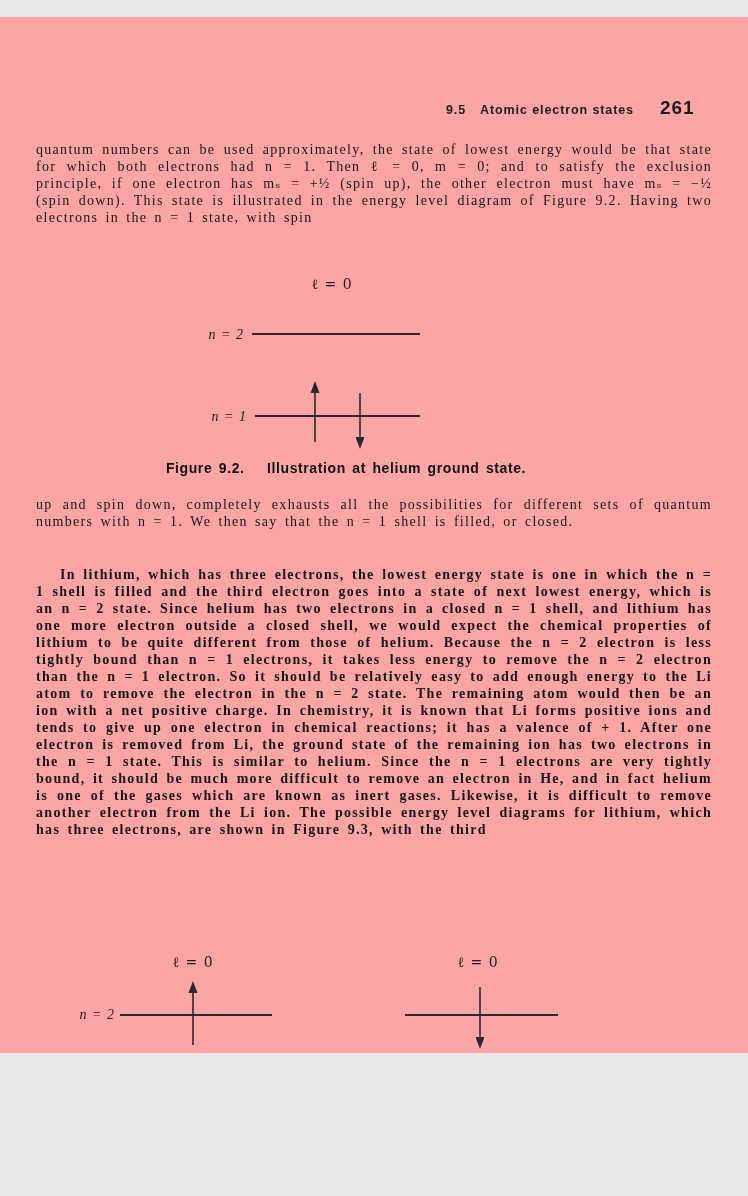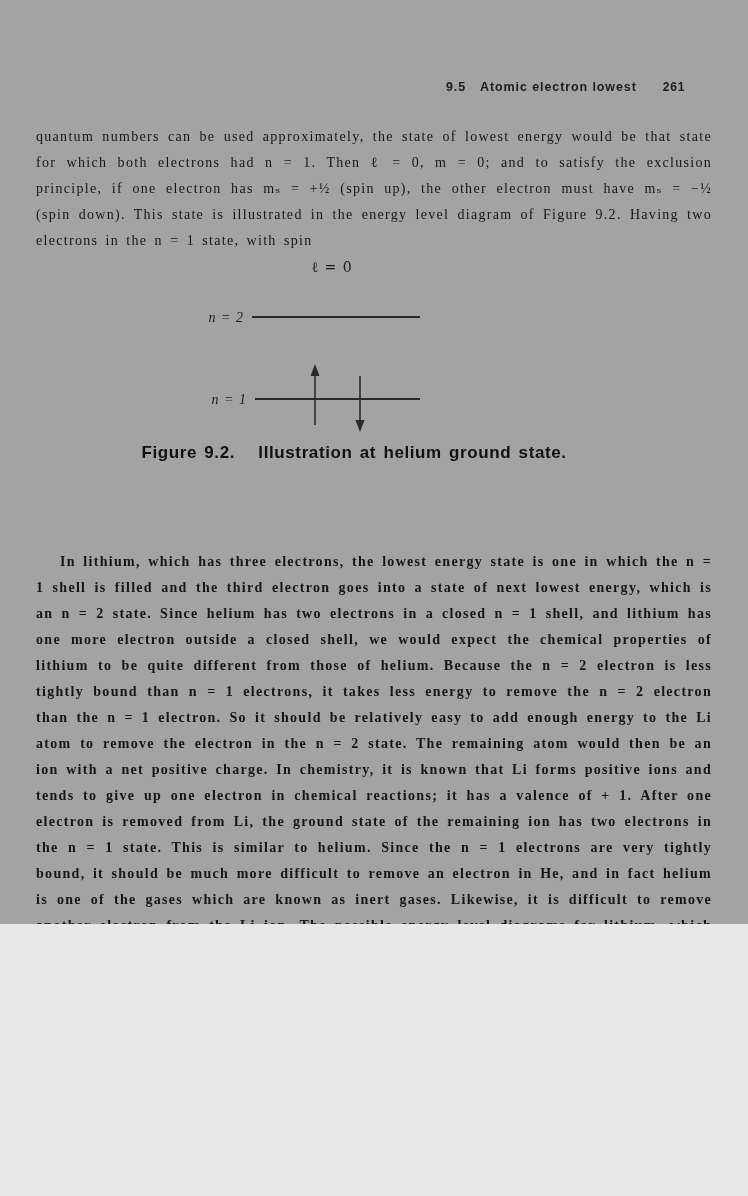--- a/index.html
+++ b/index.html
@@ -1,73 +1,73 @@
 <!DOCTYPE html>
 <html><head>
 <meta charset="utf-8">
 <style>
   html,body { margin:0; padding:0; background:#e8e8e8; }
   .page {
     position:relative;
-    width:748px; height:924px;
-    margin:0 auto;
-    background:#a3a3a3;
+    width:748px; height:1036px;
+    margin:17px auto;
+    background:#fca5a5;
     overflow:hidden;
     font-family:"Liberation Serif","DejaVu Serif",serif;
     color:#161616;
   }
   .running-head {
     position:absolute; top:80px; left:446px;
     display:flex; align-items:baseline;
     font-family:"Liberation Sans","DejaVu Sans",sans-serif;
     font-size:12.5px; letter-spacing:0.9px; color:#1d1d1d;
     font-weight:600;
   }
   .rh-section { margin-right:14px; }
   .rh-title { margin-right:26px; }
-  .rh-page { font-weight:700; font-size:12px; }
+  .rh-page { font-weight:700; font-size:19px; }
   .body-text {
     position:absolute; left:36px; width:676px;
     text-align:justify;
-    font-size:14px; line-height:26px;
+    font-size:14px; line-height:17px;
     letter-spacing:1.3px; word-spacing:2.5px;
     margin:0;
   }
   .p1 { top:124px; }
   .p2 { top:479px; }
   .p3 { top:549px; text-indent:24px;font-weight:bold; }
   .figure { position:absolute; }
   .fig92 { left:182px; top:252px; }
   .fig93-left { left:58px; top:928px; }
   .fig93-right { left:390px; top:928px; }
   .caption {
-    position:absolute; left:16px; width:676px;
+    position:absolute; left:8px; width:676px;
     text-align:center;
     font-family:"Liberation Sans","DejaVu Sans",sans-serif;
-    font-size:17px; font-weight:700;
+    font-size:14px; font-weight:700;
     letter-spacing:0.6px; word-spacing:2px;
     color:#111;
   }
   .cap92 { top:443px; }
   .cap93 { top:1128px; }
   .cap-label { margin-right:16px; }
   .lvl { stroke:#2a2a2a; stroke-width:2; }
   .arr { stroke:#2a2a2a; stroke-width:1.6; }
   .arrhead { fill:#2a2a2a; }
   .svg-l { font-family:"DejaVu Serif","Liberation Serif",serif; font-size:14px; fill:#1b1b1b; letter-spacing:1px; }
   .svg-n { font-family:"Liberation Serif","DejaVu Serif",serif; font-style:italic; font-size:14px; fill:#1b1b1b; letter-spacing:1px; }
 </style>
 </head>
 <body>
 
 <div class="page">
 
   <div class="running-head">
     <span class="rh-section">9.5</span>
-    <span class="rh-title">Atomic electron lowest</span>
+    <span class="rh-title">Atomic electron states</span>
     <span class="rh-page">261</span>
   </div>
 
   <p class="body-text p1">quantum numbers can be used approximately, the state of lowest energy would be that state for which both electrons had n = 1. Then ℓ = 0, m = 0; and to satisfy the exclusion principle, if one electron has mₛ = +½ (spin up), the other electron must have mₛ = −½ (spin down). This state is illustrated in the energy level diagram of Figure 9.2. Having two electrons in the n = 1 state, with spin</p>
 
   <div class="figure fig92">
     <svg width="300" height="185">
       <text x="150" y="20" text-anchor="middle" class="svg-l">ℓ = 0</text>
       <text x="62" y="70" text-anchor="end" class="svg-n">n = 2</text>
       <line x1="70" y1="65" x2="238" y2="65" class="lvl"></line>
@@ -82,20 +82,21 @@
         <polygon points="178,180 173.5,168 182.5,168" class="arrhead"></polygon>
       </g>
     </svg>
   </div>
 
   <div class="caption cap92">
     <span class="cap-label">Figure 9.2.</span>
     <span class="cap-text">Illustration at helium ground state.</span>
   </div>
 
+  <p class="body-text p2">up and spin down, completely exhausts all the possibilities for different sets of quantum numbers with n = 1. We then say that the n = 1 shell is filled, or closed.</p>
 
   <p class="body-text p3">In lithium, which has three electrons, the lowest energy state is one in which the n = 1 shell is filled and the third electron goes into a state of next lowest energy, which is an n = 2 state. Since helium has two electrons in a closed n = 1 shell, and lithium has one more electron outside a closed shell, we would expect the chemical properties of lithium to be quite different from those of helium. Because the n = 2 electron is less tightly bound than n = 1 electrons, it takes less energy to remove the n = 2 electron than the n = 1 electron. So it should be relatively easy to add enough energy to the Li atom to remove the electron in the n = 2 state. The remaining atom would then be an ion with a net positive charge. In chemistry, it is known that Li forms positive ions and tends to give up one electron in chemical reactions; it has a valence of + 1. After one electron is removed from Li, the ground state of the remaining ion has two electrons in the n = 1 state. This is similar to helium. Since the n = 1 electrons are very tightly bound, it should be much more difficult to remove an electron in He, and in fact helium is one of the gases which are known as inert gases. Likewise, it is difficult to remove another electron from the Li ion. The possible energy level diagrams for lithium, which has three electrons, are shown in Figure 9.3, with the third</p>
 
   <div class="figure fig93-left">
     <svg width="300" height="205">
       <text x="135" y="22" text-anchor="middle" class="svg-l">ℓ = 0</text>
       <text x="57" y="74" text-anchor="end" class="svg-n">n = 2</text>
       <line x1="62" y1="70" x2="214" y2="70" class="lvl"></line>
       <g>
         <line x1="135" y1="100" x2="135" y2="46" class="arr"></line>

